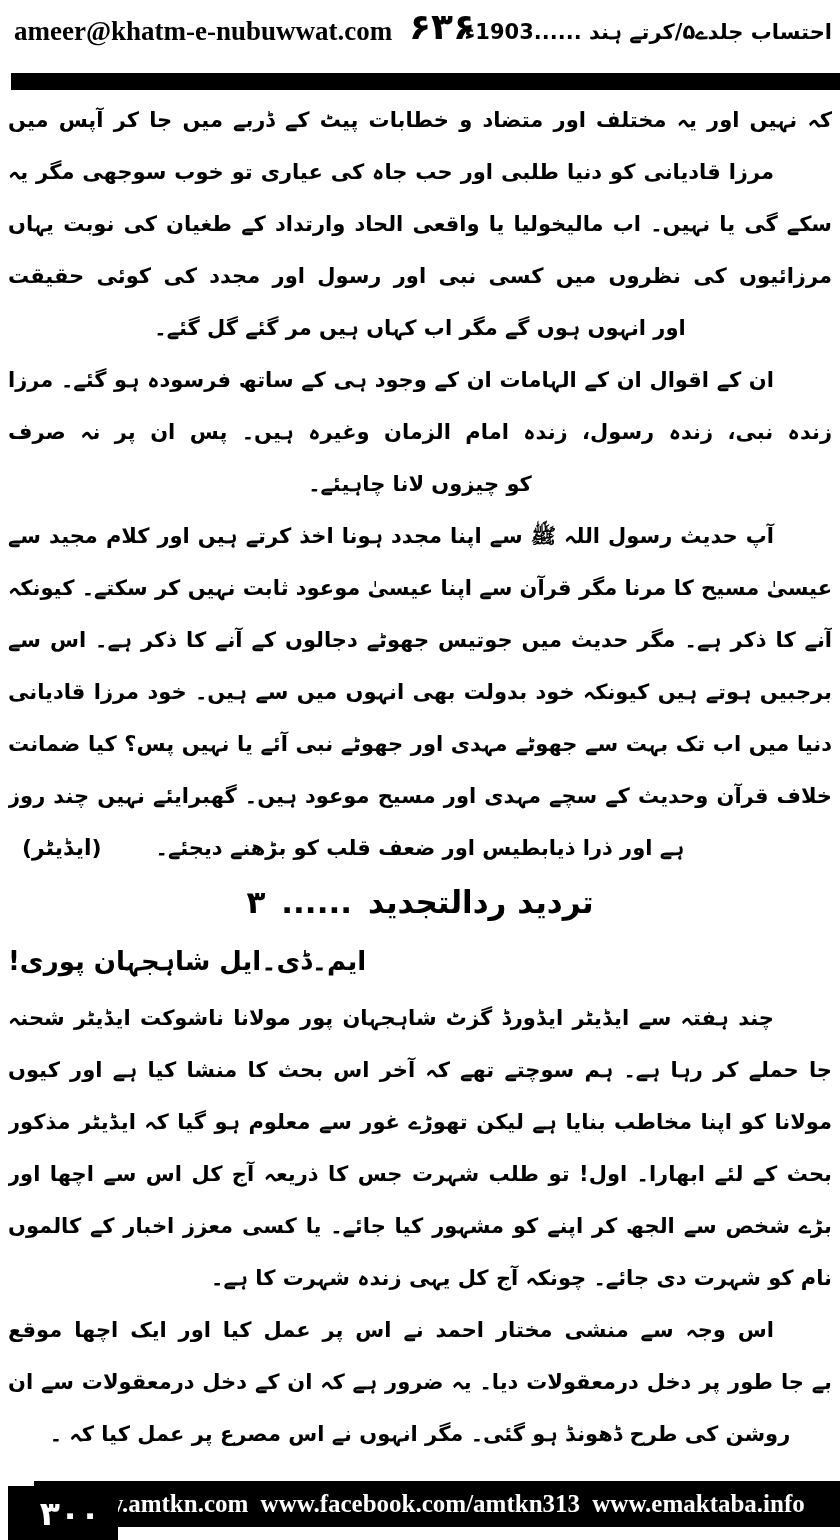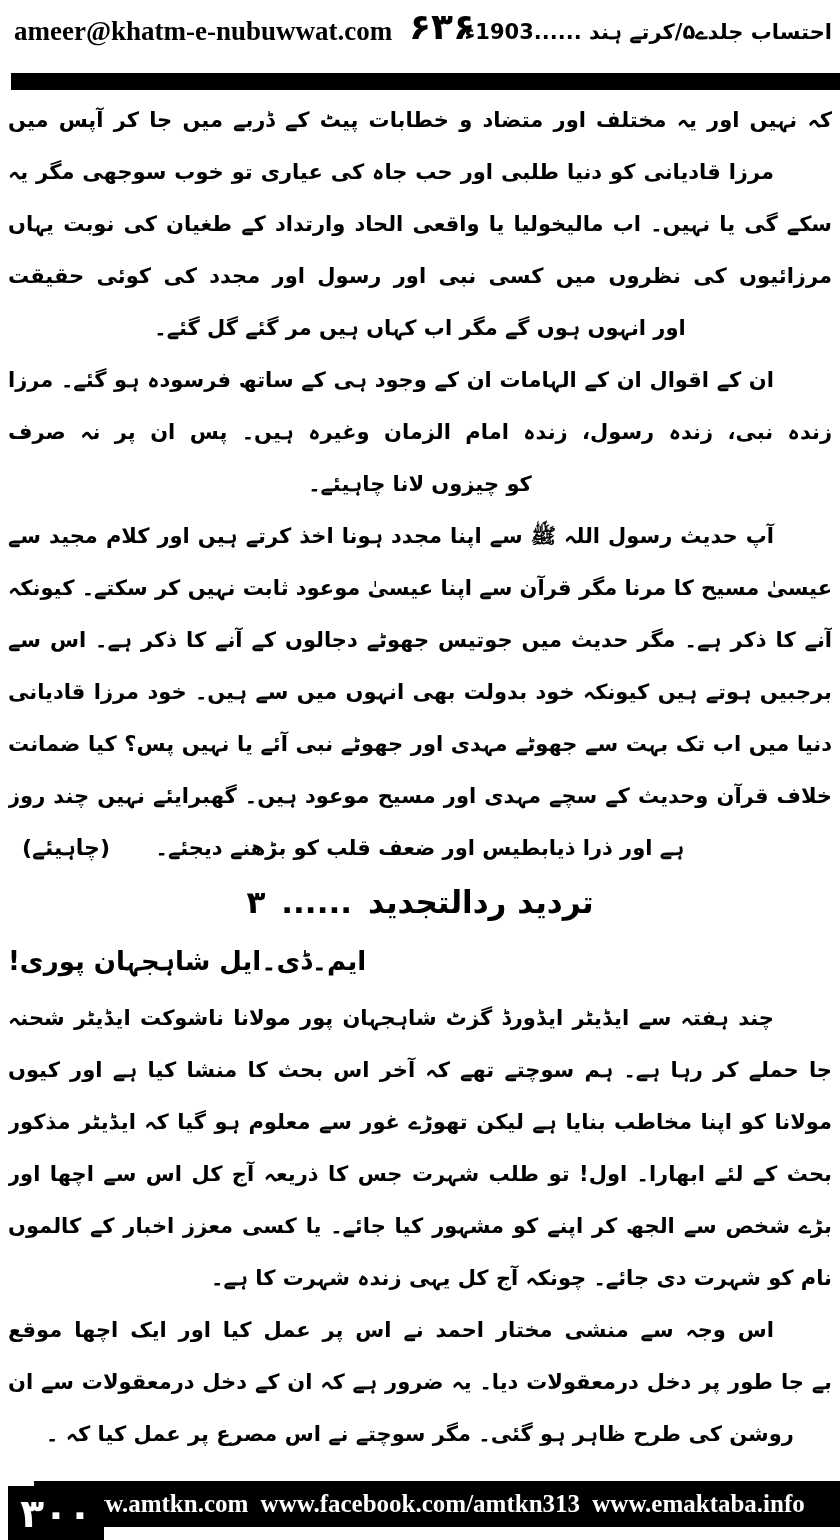--- a/index.html
+++ b/index.html
@@ -22,21 +22,21 @@
   .line.indent{padding-right:58px;}
   .note{position:absolute;left:14px;top:0;font-size:22px;}
   .heading{height:56px;display:flex;align-items:center;justify-content:center;gap:16px;
            font-size:31px;font-weight:bold;direction:rtl;}
   .subheading{height:62px;line-height:62px;text-align:left;font-size:26px;font-weight:bold;}
   
   .fbar{position:absolute;left:34px;right:0;top:1481px;height:46px;background:#000;color:#fff;
         display:flex;align-items:center;justify-content:center;
         font-family:"Liberation Serif",serif;font-weight:bold;font-size:25px;word-spacing:6px;direction:ltr;}
   .fbox{position:absolute;left:8px;top:1486px;width:96px;height:54px;background:#000;color:#fff;
-        display:flex;align-items:center;justify-content:center;font-size:39px;font-weight:bold;direction:rtl;}
+        display:flex;align-items:center;justify-content:center;font-size:33px;font-weight:bold;direction:rtl;padding-left:14px;}
 </style>
 </head>
 <body>
 
 <div class="page">
 
   <div class="hdr">
     <div class="email">ameer@khatm-e-nubuwwat.com</div>
     <div class="pageno">۶۳۶</div>
     <div class="booktitle">احتساب جلدے۵/کرتے ہند ......1903ء</div>
@@ -53,40 +53,40 @@
         <div class="line center"><span>اور انہوں ہوں گے مگر اب کہاں ہیں مر گئے گل گئے۔</span></div>
         <div class="line justify indent"><span>ان کے اقوال ان کے الہامات ان کے وجود ہی کے ساتھ فرسودہ ہو گئے۔ مرزا قادیانی</span></div>
         <div class="line justify"><span>زندہ نبی، زندہ رسول، زندہ امام الزمان وغیرہ ہیں۔ پس ان پر نہ صرف مسلمانوں بلکہ ساری خدائی</span></div>
         <div class="line center"><span>کو چیزوں لانا چاہیئے۔</span></div>
         <div class="line justify indent"><span>آپ حدیث رسول اللہ ﷺ سے اپنا مجدد ہونا اخذ کرتے ہیں اور کلام مجید سے صرف</span></div>
         <div class="line justify"><span>عیسیٰ مسیح کا مرنا مگر قرآن سے اپنا عیسیٰ موعود ثابت نہیں کر سکتے۔ کیونکہ قرآن میں عیسیٰ موعود ہی کے</span></div>
         <div class="line justify"><span>آنے کا ذکر ہے۔ مگر حدیث میں جوتیس جھوٹے دجالوں کے آنے کا ذکر ہے۔ اس سے چین</span></div>
         <div class="line justify"><span>برجبیں ہوتے ہیں کیونکہ خود بدولت بھی انہوں میں سے ہیں۔ خود مرزا قادیانی ایمان سے کہیں کہ</span></div>
         <div class="line justify"><span>دنیا میں اب تک بہت سے جھوٹے مہدی اور جھوٹے نبی آئے یا نہیں پس؟ کیا ضمانت ہے کہ آپ</span></div>
         <div class="line justify"><span>خلاف قرآن وحدیث کے سچے مہدی اور مسیح موعود ہیں۔ گھبرایئے نہیں چند روز میں سب کھلا جاتا</span></div>
-        <div class="line center"><span class="note">(چاہیئے)</span><span>ہے اور ذرا ذیابطیس اور ضعف قلب کو بڑھنے دیجئے۔</span></div>
+        <div class="line center"><span class="note">(ایڈیٹر)</span><span>ہے اور ذرا ذیابطیس اور ضعف قلب کو بڑھنے دیجئے۔</span></div>
       </div>
 
     <div class="heading">
       <span>تردید ردالتجدید</span>
       <span>......</span>
       <span>۳</span>
     </div>
     <div class="subheading">ایم۔ڈی۔ایل شاہجہان پوری!</div>
 
     <div>
         <div class="line justify indent"><span>چند ہفتہ سے ایڈیٹر ایڈورڈ گزٹ شاہجہان پور مولانا ناشوکت ایڈیٹر شحنہ ہند میرٹھ پر بے</span></div>
         <div class="line justify"><span>جا حملے کر رہا ہے۔ ہم سوچتے تھے کہ آخر اس بحث کا منشا کیا ہے اور کیوں ایڈیٹر ایڈورڈ گزٹ نے</span></div>
         <div class="line justify"><span>مولانا کو اپنا مخاطب بنایا ہے لیکن تھوڑے غور سے معلوم ہو گیا کہ ایڈیٹر مذکور کو دو چیزوں نے اس</span></div>
         <div class="line justify"><span>بحث کے لئے ابھارا۔ اول! تو طلب شہرت جس کا ذریعہ آج کل اس سے اچھا اور کوئی نہیں۔ کہ کسی</span></div>
         <div class="line justify"><span>بڑے شخص سے الجھ کر اپنے کو مشہور کیا جائے۔ یا کسی معزز اخبار کے کالموں میں اپنا نام لکھوا کر اپنے</span></div>
         <div class="line right"><span>نام کو شہرت دی جائے۔ چونکہ آج کل یہی زندہ شہرت کا ہے۔</span></div>
         <div class="line justify indent"><span>اس وجہ سے منشی مختار احمد نے اس پر عمل کیا اور ایک اچھا موقع شہرت کا ڈھونڈ نکالا اور</span></div>
         <div class="line justify"><span>بے جا طور پر دخل درمعقولات دیا۔ یہ ضرور ہے کہ ان کے دخل درمعقولات سے ان کی کم علمی روز</span></div>
-        <div class="line center"><span>روشن کی طرح ظاہر ہو گئی۔ مگر سوچتے نے اس مصرع پر عمل کیا کہ ۔</span></div>
+        <div class="line center"><span>روشن کی طرح ڈھونڈ ہو گئی۔ مگر انہوں نے اس مصرع پر عمل کیا کہ ۔</span></div>
       </div>
   </div>
 
   <div class="fbar">
     <span>www.amtkn.com www.facebook.com/amtkn313 www.emaktaba.info</span>
   </div>
   <div class="fbox">
     <span>۳۰۰</span>
   </div>
 

